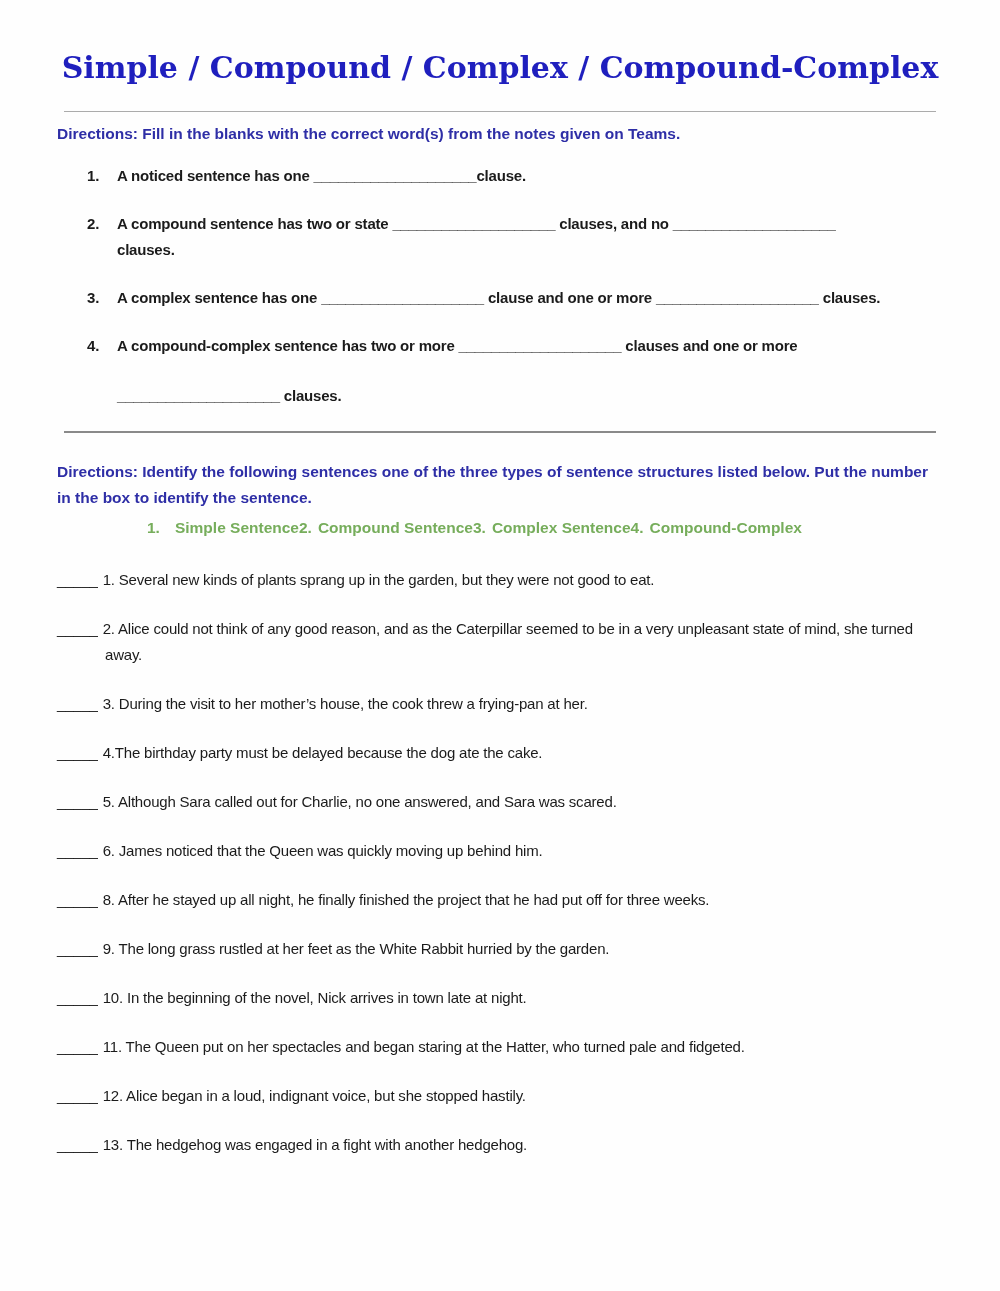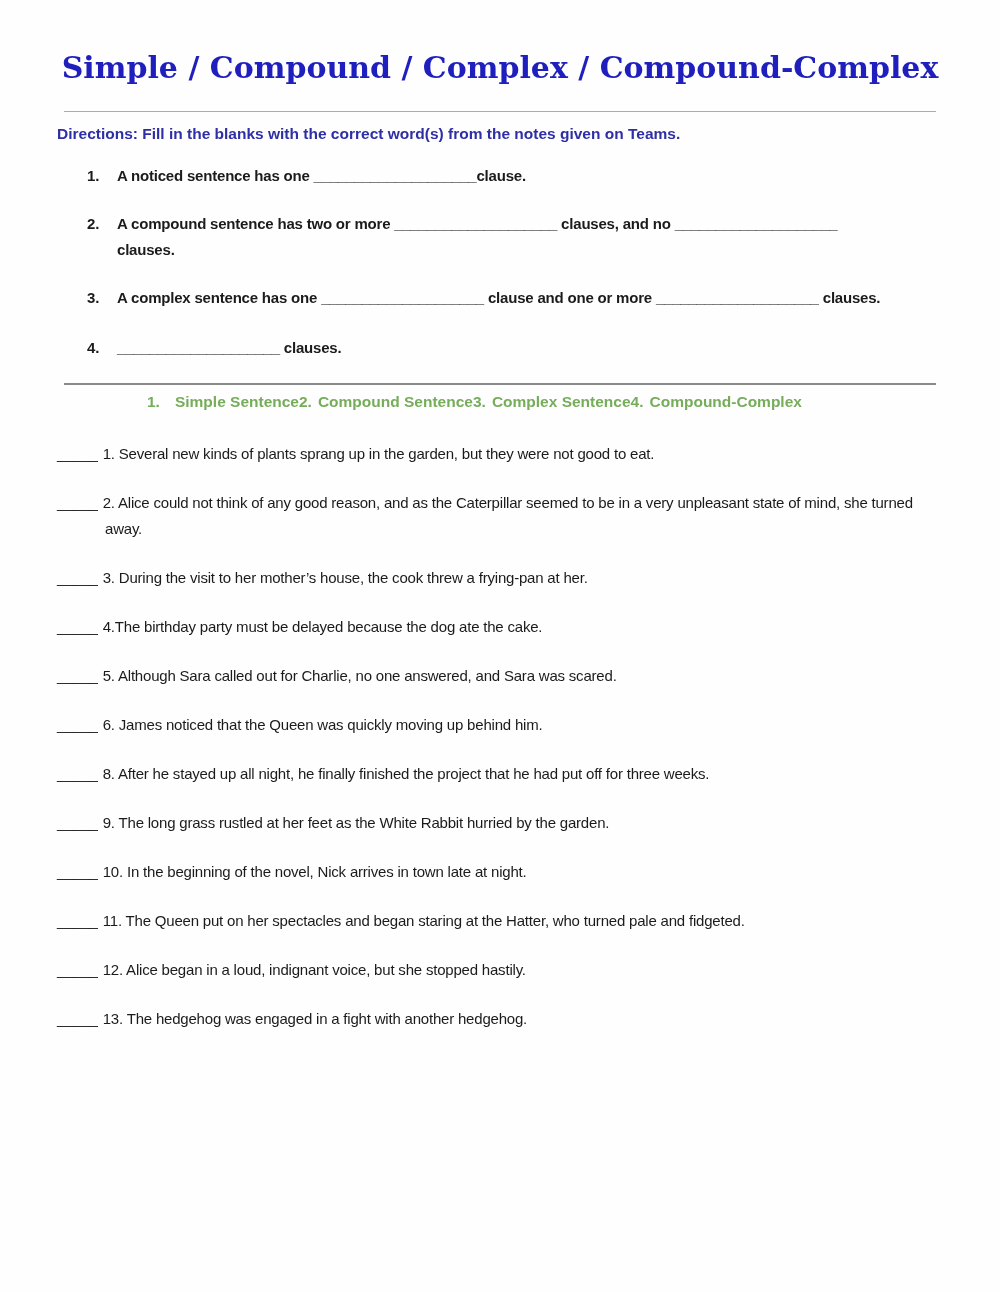--- a/index.html
+++ b/index.html
@@ -52,38 +52,40 @@
 
   <div class="flist">
 
     <div class="fitem">
       <span class="fnum">1.</span>
       <span>A noticed sentence has one </span><span class="blank">____________________</span><span>clause.</span>
     </div>
 
     <div class="fitem">
       <span class="fnum">2.</span>
-      <div><span>A compound sentence has two or more </span><span class="blank">____________________</span><span> clauses, and no </span><span class="blank">____________________</span></div>
+      <div><span>A compound sentence has two or state </span><span class="blank">____________________</span><span> clauses, and no </span><span class="blank">____________________</span></div>
       <div>clauses.</div>
     </div>
 
     <div class="fitem">
       <span class="fnum">3.</span>
       <span>A complex sentence has one </span><span class="blank">____________________</span><span> clause and one or more </span><span class="blank">____________________</span><span> clauses.</span>
     </div>
 
     <div class="fitem">
       <span class="fnum">4.</span>
+      <div><span>A compound-complex sentence has two or more </span><span class="blank">____________________</span><span> clauses and one or more</span></div>
       <div class="fline2-gap"><span class="blank">____________________</span><span> clauses.</span></div>
     </div>
 
   </div>
 
   <hr class="rule rule2">
 
+  <div class="directions d2">Directions: Identify the following sentences one of the three types of sentence structures listed below. Put the number in the box to identify the sentence.</div>
 
   <div class="options">
     <div class="option"><span class="onum">1.</span><span>Simple Sentence</span></div>
     <div class="option"><span class="onum">2.</span><span>Compound Sentence</span></div>
     <div class="option"><span class="onum">3.</span><span>Complex Sentence</span></div>
     <div class="option"><span class="onum">4.</span><span>Compound-Complex</span></div>
   </div>
 
   <div class="sentences">
     <p class="sentence"><span class="sblank blank">_____</span><span>1. Several new kinds of plants sprang up in the garden, but they were not good to eat.</span></p>

